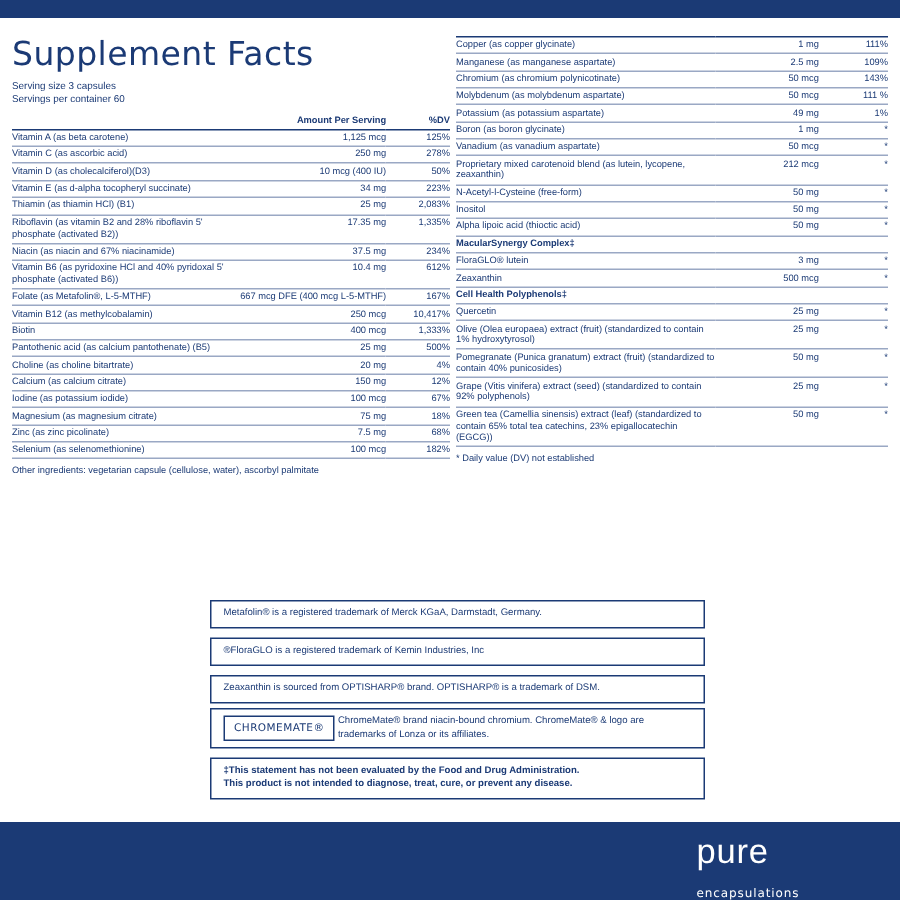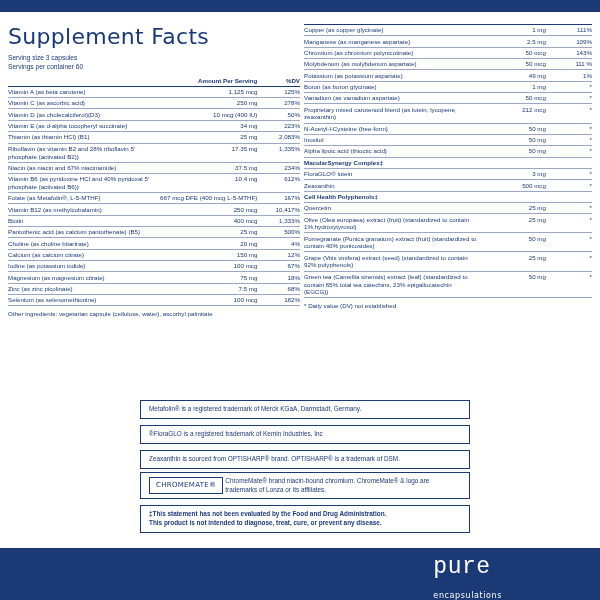--- a/index.html
+++ b/index.html
@@ -4,21 +4,21 @@
 <style>
   html,body{margin:0;padding:0;}
   body{
     width:600px;height:600px;
     background:#ffffff;
     font-family:"Liberation Sans", sans-serif;
     color:#1b3a75;
     position:relative;
     overflow:hidden;
   }
-  .page{position:absolute;left:0;top:0;width:528px;height:600px;}
+  .page{position:absolute;left:0;top:0;width:528px;height:600px;padding-left:31px;}
 
   
   .topbar{position:absolute;left:0;top:0;width:600px;height:12px;background:#1b3a75;}
 
   
   .panel{position:absolute;box-sizing:border-box;}
 
   .left{left:8px;top:24px;width:292px;}
   .right{left:304px;top:24px;width:288px;}
 
@@ -70,21 +70,21 @@
     white-space:nowrap;
     font-family:"DejaVu Sans", sans-serif;
   }
   .disclaimer{font-weight:bold;line-height:1.4;}
 
   
   .bottomband{position:absolute;left:0;top:548px;width:600px;height:52px;background:#1b3a75;}
   .brand{
     position:absolute;right:26px;top:556px;text-align:left;color:#ffffff;
   }
-  .brand .b1{font-size:23px;letter-spacing:.5px;font-family:Liberation Mono, monospace;line-height:1;}
+  .brand .b1{font-size:23px;letter-spacing:.5px;font-family:Liberation Sans, sans-serif;line-height:1;}
   .brand .b2{font-size:8px;letter-spacing:.6px;margin-top:12px;font-family:"DejaVu Sans", sans-serif;}
 </style>
 </head>
 <body>
 
 <div class="page">
 
   <div class="topbar"></div>
 
   <div class="panel left">

